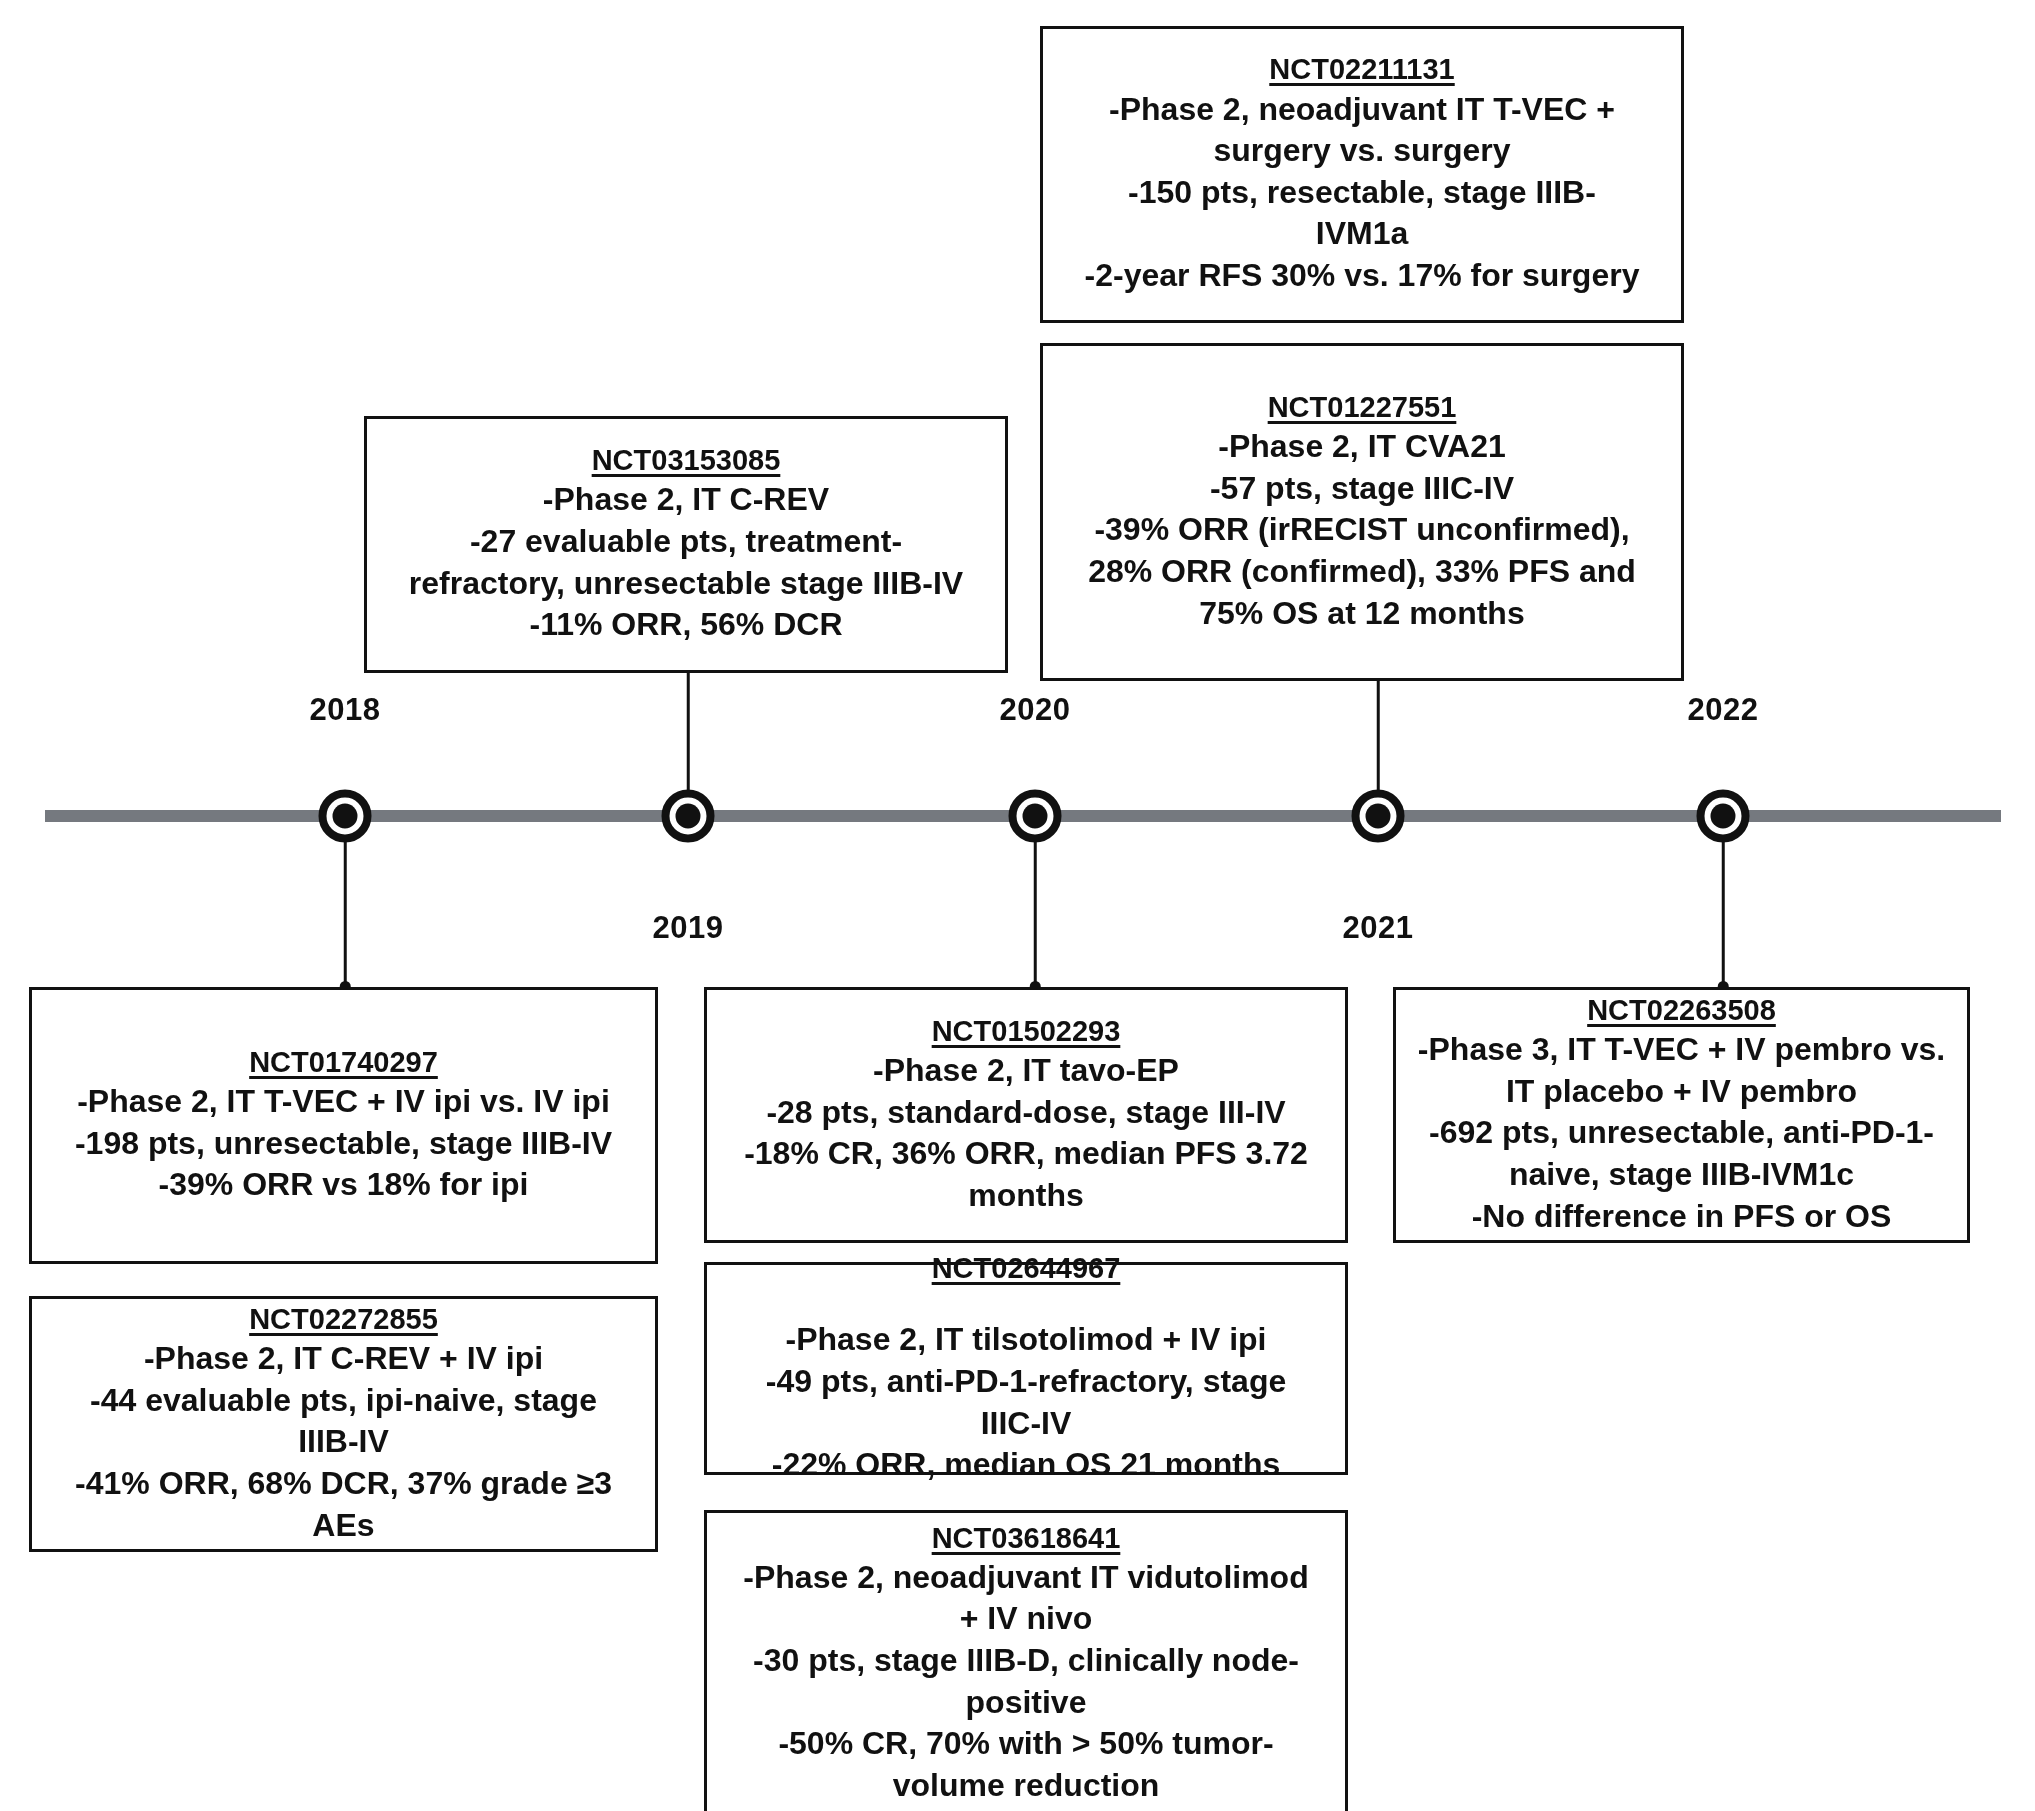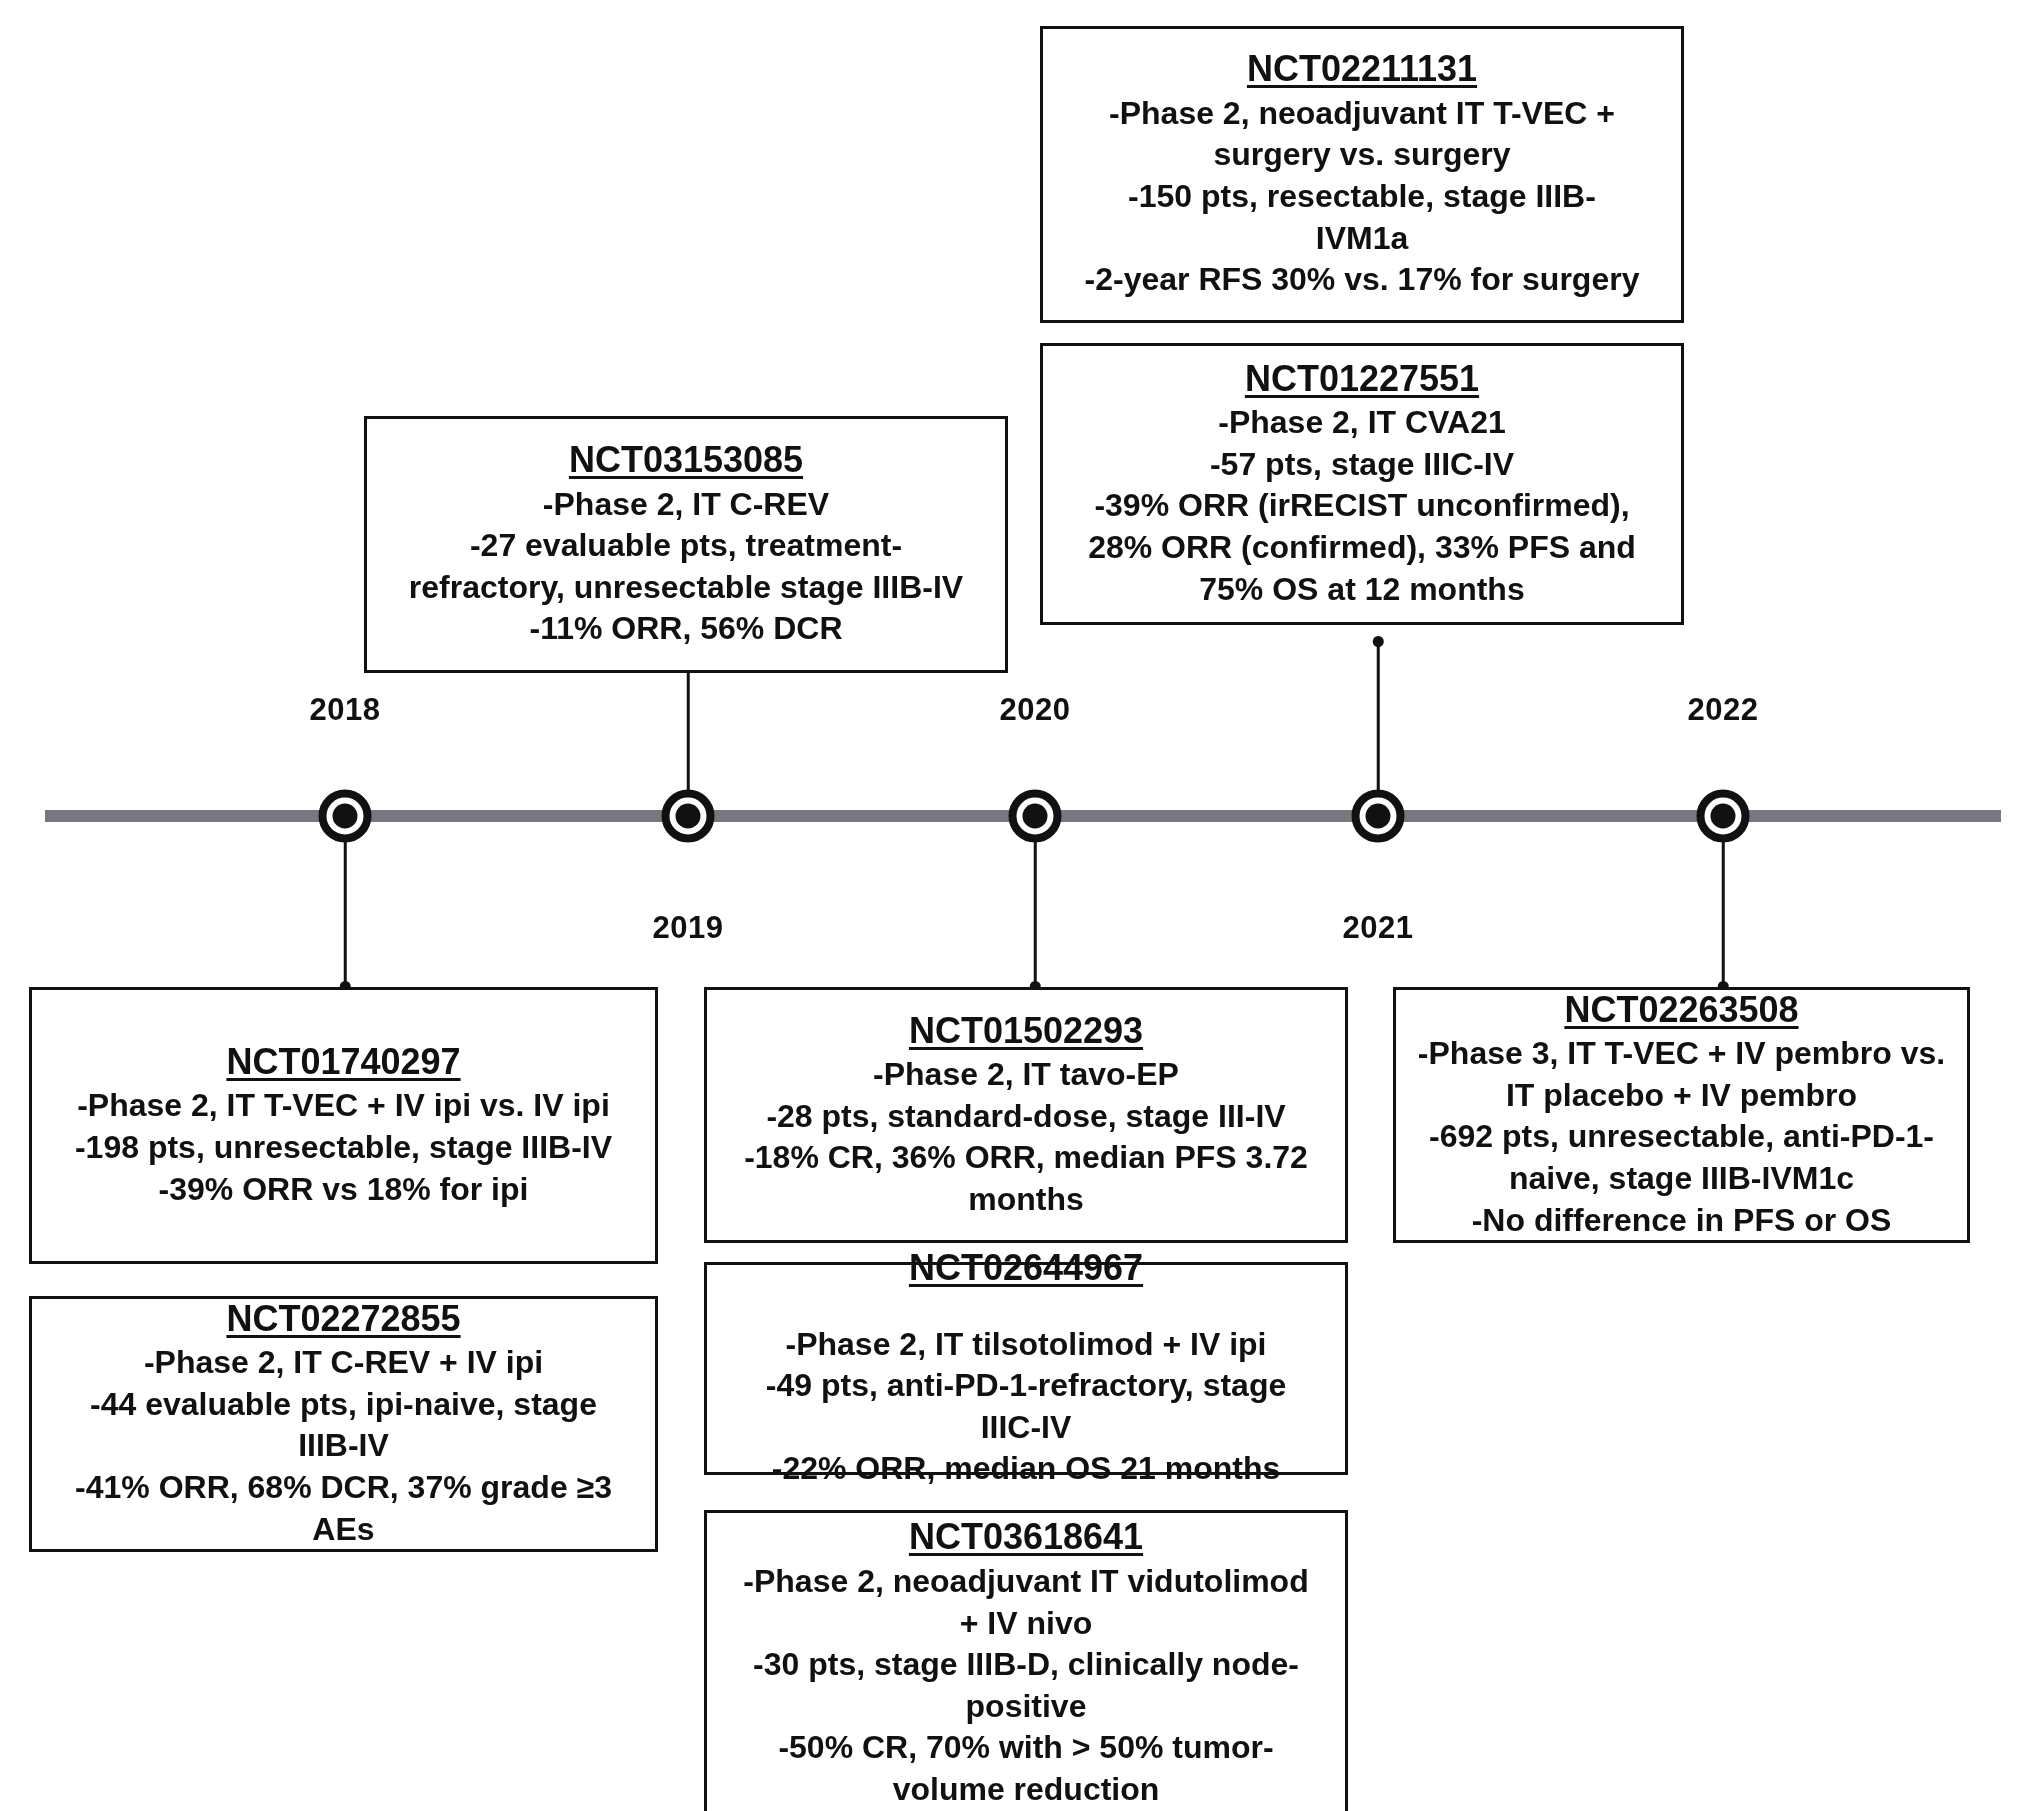--- a/index.html
+++ b/index.html
@@ -88,21 +88,21 @@
     border: 3px solid #111111;
     background: #ffffff;
     display: flex;
     flex-direction: column;
     align-items: center;
     justify-content: center;
     padding: 5px 13px;
     text-align: center;
   }
   .study-title {
-    font-size: 36px;
+    font-size: 29px;
     font-weight: bold;
     color: #111111;
     text-decoration: underline;
     text-underline-offset: 3.6px;
     text-decoration-thickness: 3px;
     line-height: 1.18;
     margin-bottom: 2px;
     white-space: nowrap;
   }
   .study-lines {
@@ -166,21 +166,21 @@
     <div class="study-title">NCT02211131</div>
     <div class="study-lines">
       <span class="study-line">-Phase 2, neoadjuvant IT T-VEC +</span>
       <span class="study-line">surgery vs. surgery</span>
       <span class="study-line">-150 pts, resectable, stage IIIB-</span>
       <span class="study-line">IVM1a</span>
       <span class="study-line">-2-year RFS 30% vs. 17% for surgery</span>
     </div>
   </div>
 
-  <div class="study-box" style="left:1040px; top:343px; width:644px; height:282px;">
+  <div class="study-box" style="left:1040px; top:343px; width:644px; height:338px;">
     <div class="study-title">NCT01227551</div>
     <div class="study-lines">
       <span class="study-line">-Phase 2, IT CVA21</span>
       <span class="study-line">-57 pts, stage IIIC-IV</span>
       <span class="study-line">-39% ORR (irRECIST unconfirmed),</span>
       <span class="study-line">28% ORR (confirmed), 33% PFS and</span>
       <span class="study-line">75% OS at 12 months</span>
     </div>
   </div>
 

